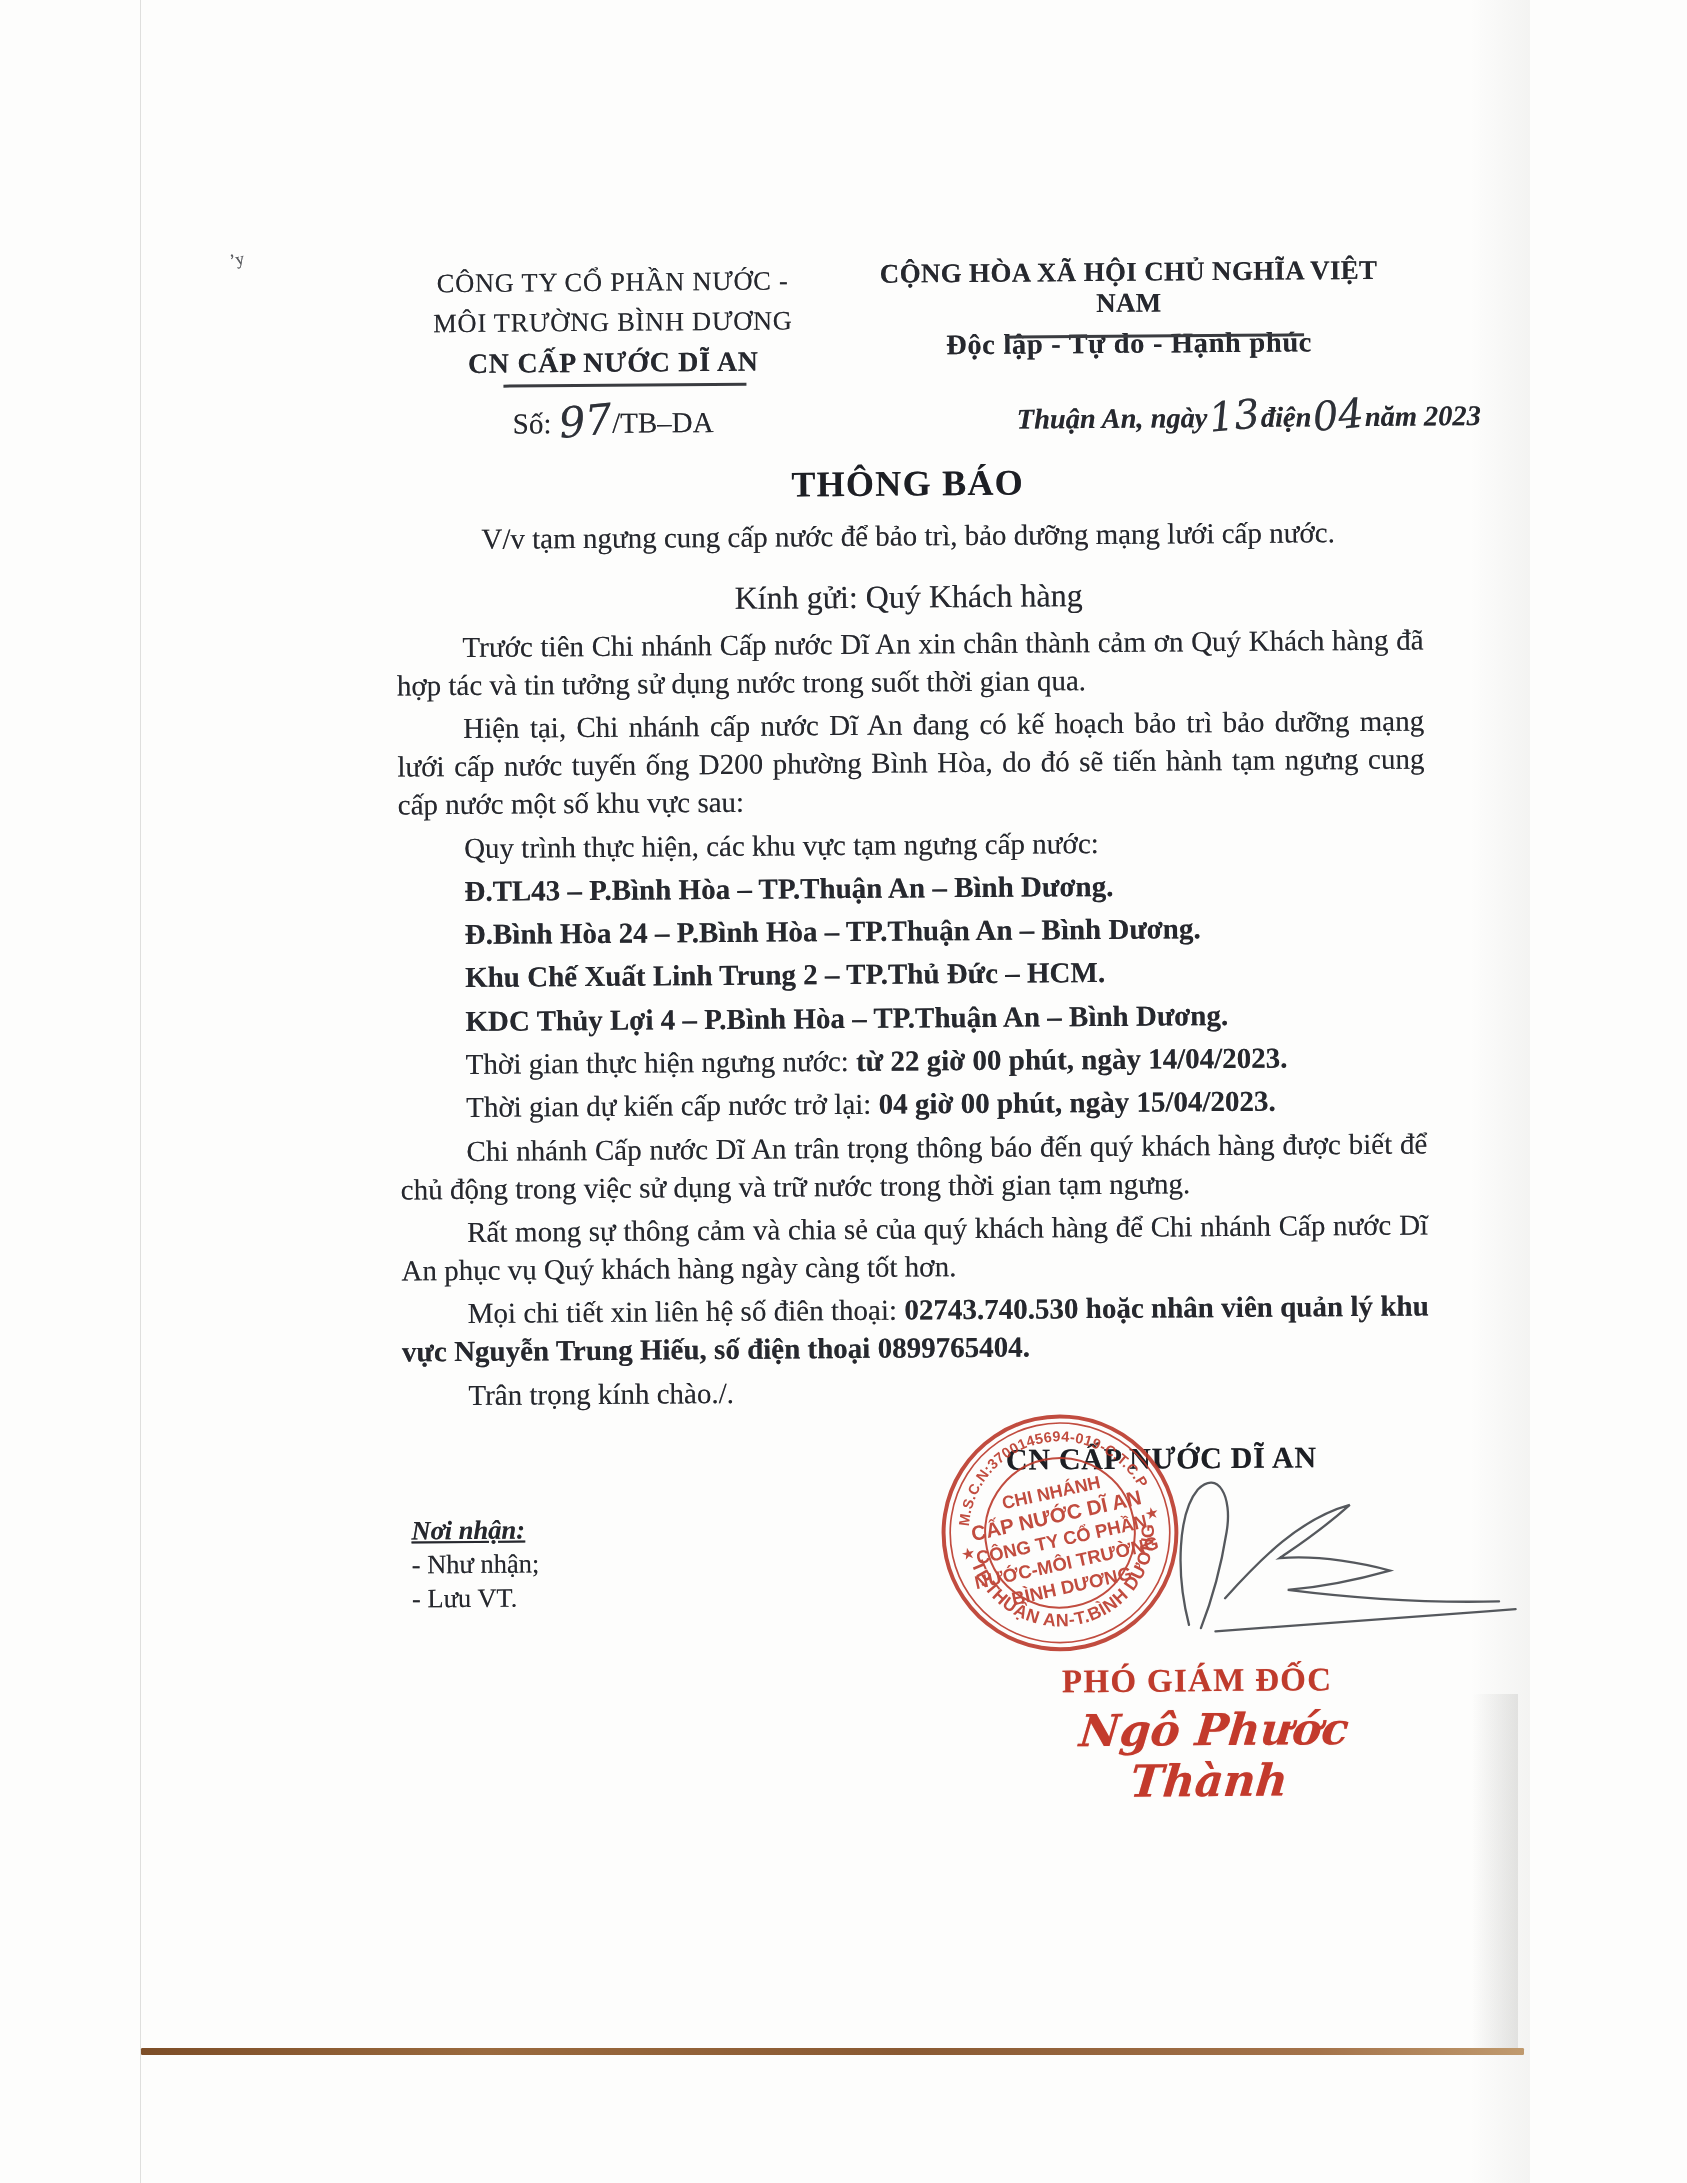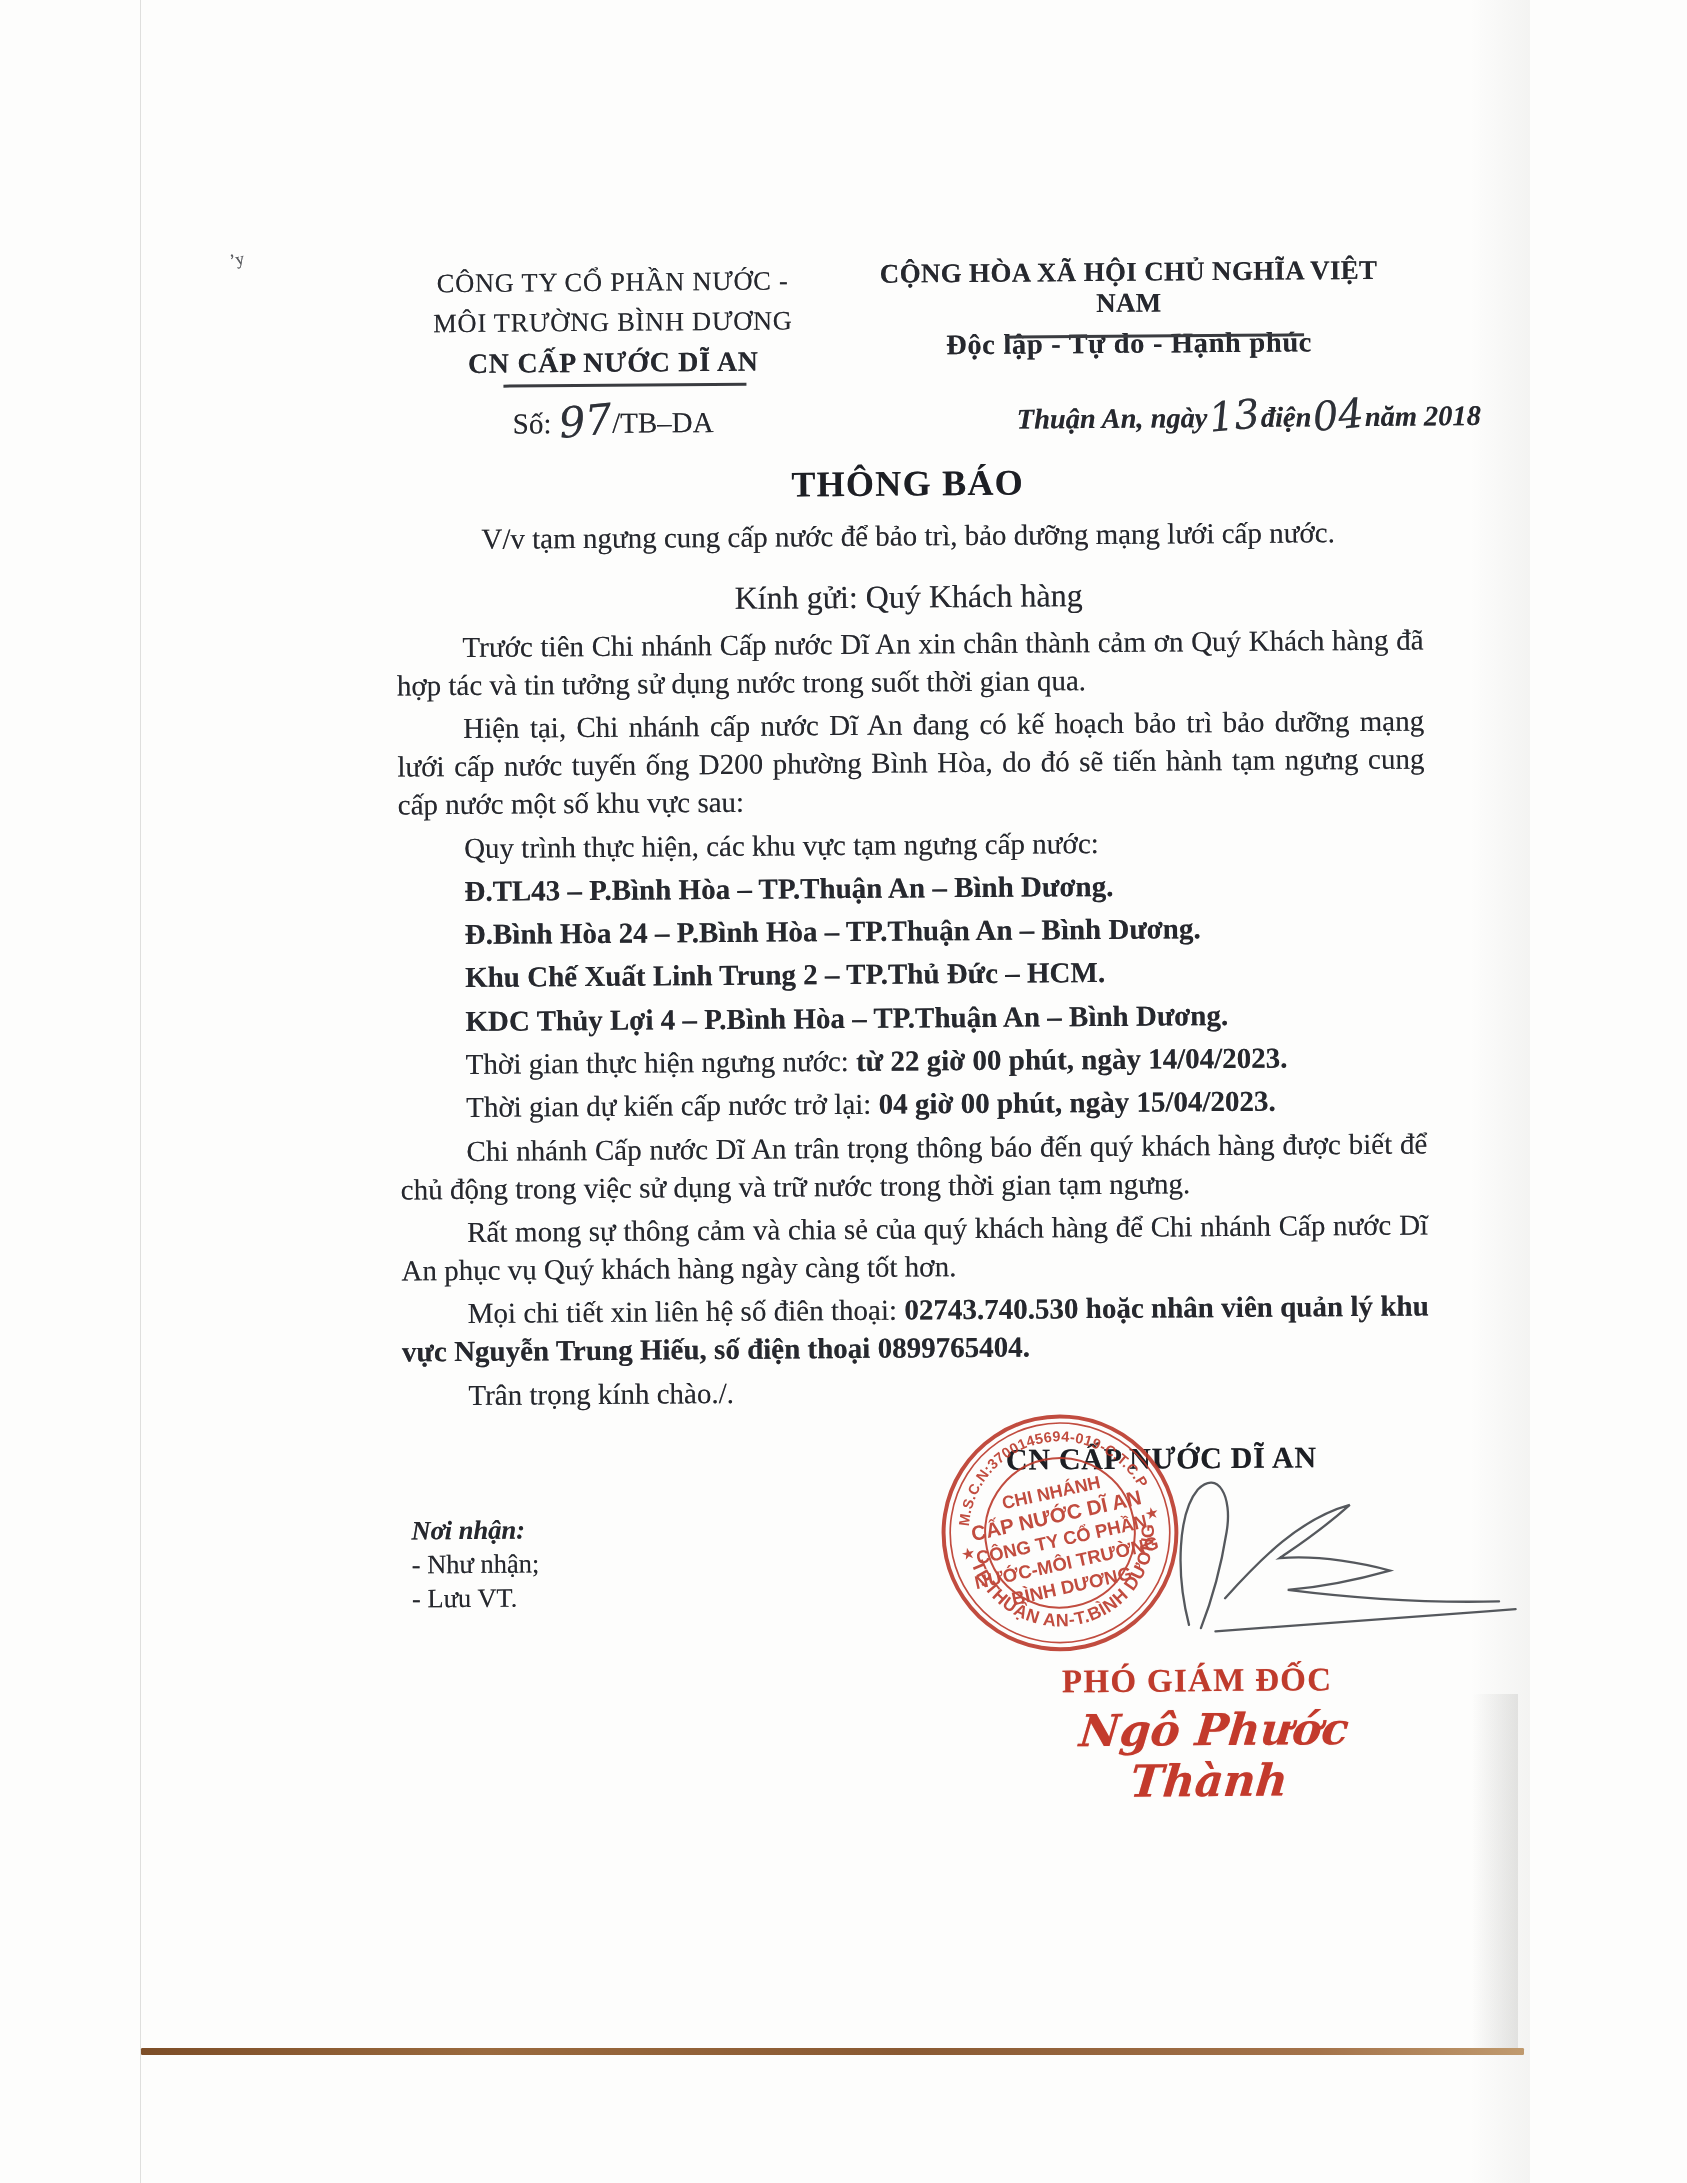--- a/index.html
+++ b/index.html
@@ -28,21 +28,21 @@
   .doc-title{font-size:36px;font-weight:bold;letter-spacing:1.3px;color:#1d1f24;}
   .doc-subject{font-size:29px;margin-top:14.6px;}
   .salutation{position:absolute;left:400px;top:579px;width:1025px;text-align:center;font-size:32px;}
   
   .body-col{position:absolute;left:400px;top:625px;width:1027px;font-size:29px;line-height:38px;text-align:justify;}
   .body-col p{margin:0 0 5.3px 0;text-indent:66px;}
   .body-col p.bold{font-weight:bold;}
   .body-col .v{font-weight:bold;}
   
   .recipients{position:absolute;left:408px;top:1510px;font-size:26.5px;line-height:34px;}
-  .recipients .lbl{font-weight:bold;font-style:italic;}
+  .recipients .lbl{font-weight:bold;font-style:italic;text-decoration:underline;}
   
   .sig-org{position:absolute;left:993px;top:1444px;width:331px;text-align:center;
            font-size:30px;font-weight:bold;letter-spacing:0.7px;color:#1d1f24;}
   .stamp{position:absolute;left:911px;top:1389px;opacity:0.9;}
   .sig-ink{position:absolute;left:1125px;top:1456px;opacity:0.92;}
   .sig-pos{position:absolute;left:1027px;top:1665px;width:331px;text-align:center;
            font-size:33px;font-weight:bold;letter-spacing:1.3px;color:#bf3b2c;
            text-shadow:0 0 0.7px rgba(191,59,44,0.5);}
   .sig-name{position:absolute;left:1041px;top:1707px;width:331px;text-align:center;
             font-size:44px;font-weight:bold;font-style:italic;color:#c33a2c;
@@ -84,21 +84,21 @@
       <div class="l2">Độc lập - Tự do - Hạnh phúc</div>
     </div>
     <div class="hdr-right-underline"></div>
 
     <div class="so-line txt">
       <span>Số:</span>
       <span class="hw">97</span><span>/TB–DA</span>
     </div>
 
     <div class="date-line txt">
-      <span>Thuận An, ngày</span><span class="hw">13</span><span>điện</span><span class="hw">04</span><span>năm 2018</span>
+      <span>Thuận An, ngày</span><span class="hw">13</span><span>điện</span><span class="hw">04</span><span>năm 2023</span>
     </div>
 
     <div class="title-wrap">
       <div class="doc-title txt">THÔNG BÁO</div>
       <div class="doc-subject txt">V/v tạm ngưng cung cấp nước để bảo trì, bảo dưỡng mạng lưới cấp nước.</div>
     </div>
     <div class="salutation txt">Kính gửi: Quý Khách hàng</div>
 
     <div class="body-col txt">
       <p>Trước tiên Chi nhánh Cấp nước Dĩ An xin chân thành cảm ơn Quý Khách hàng đã hợp tác và tin tưởng sử dụng nước trong suốt thời gian qua.</p>

